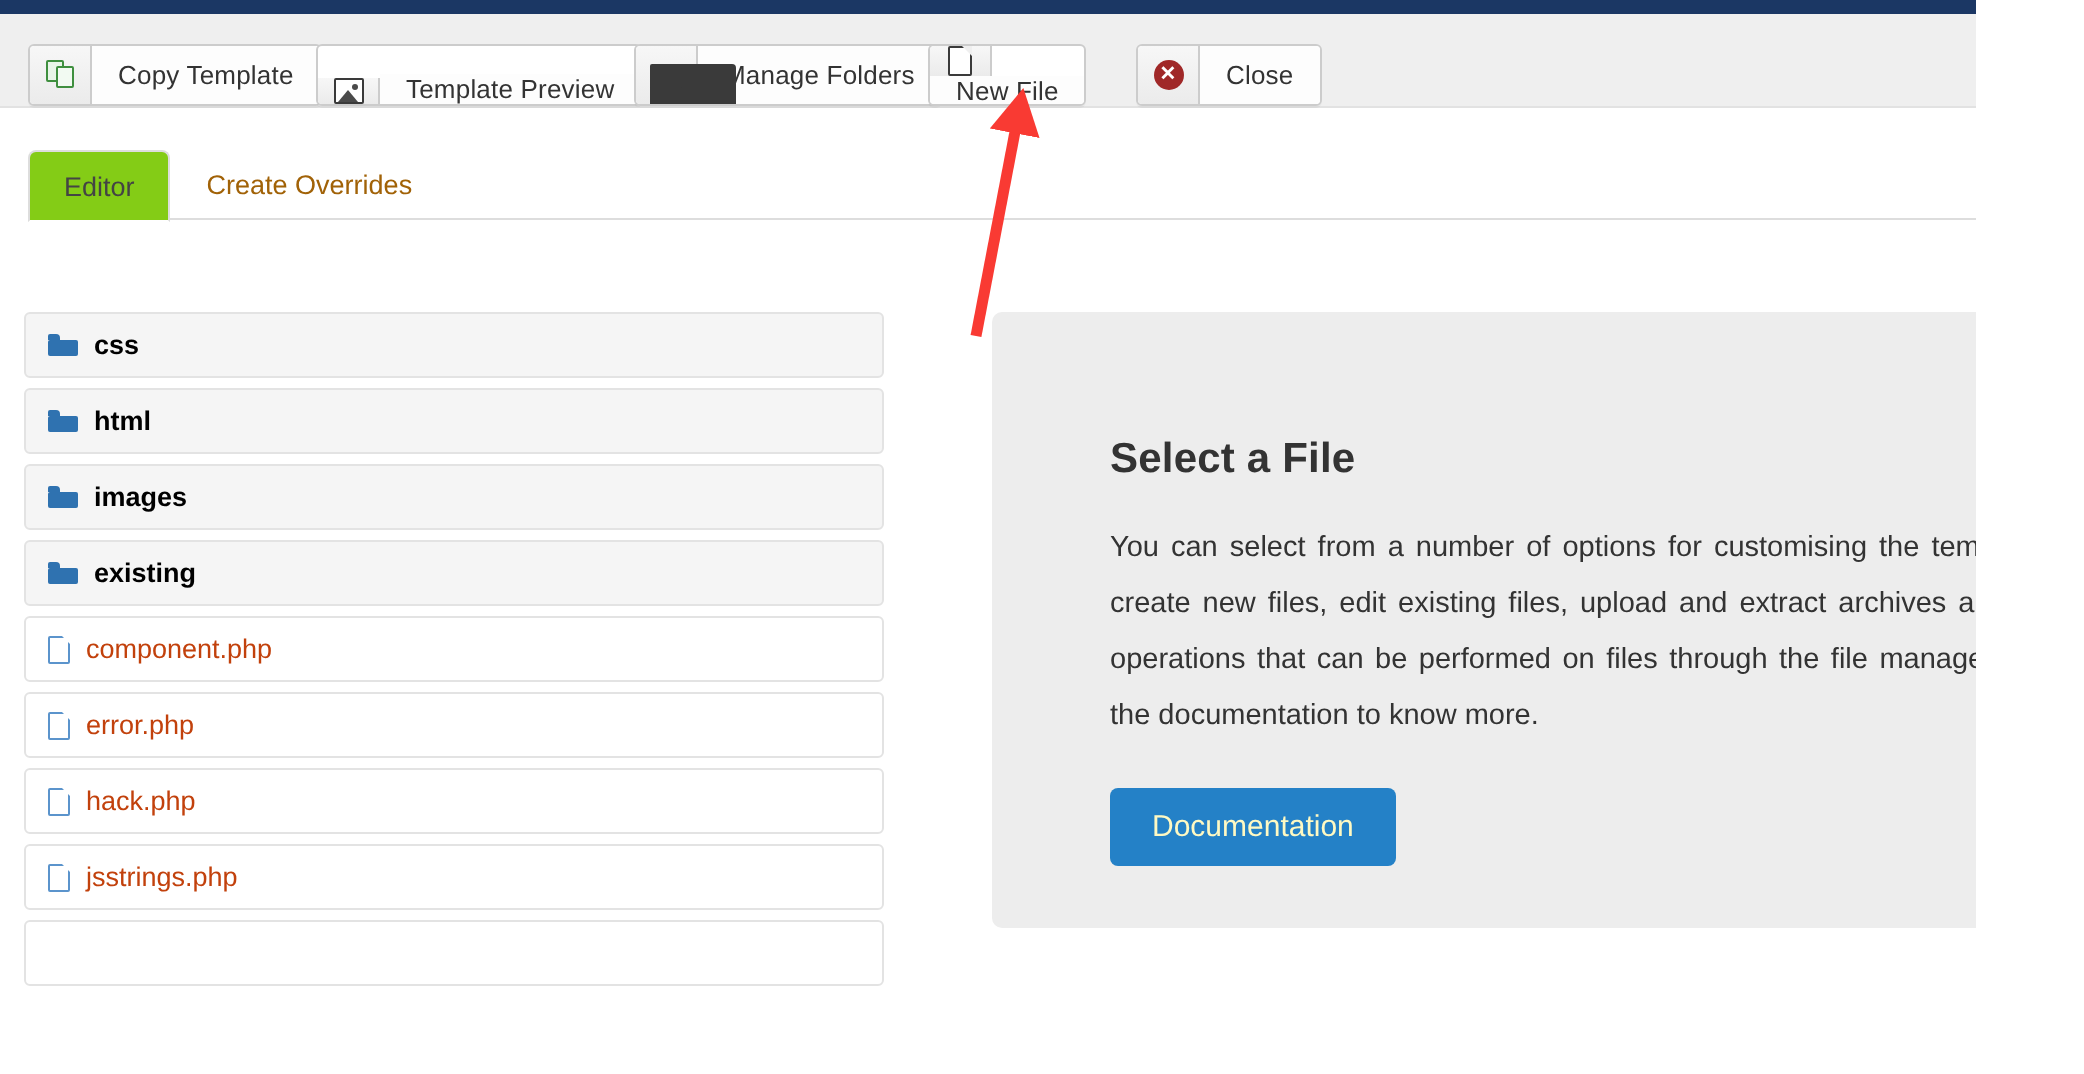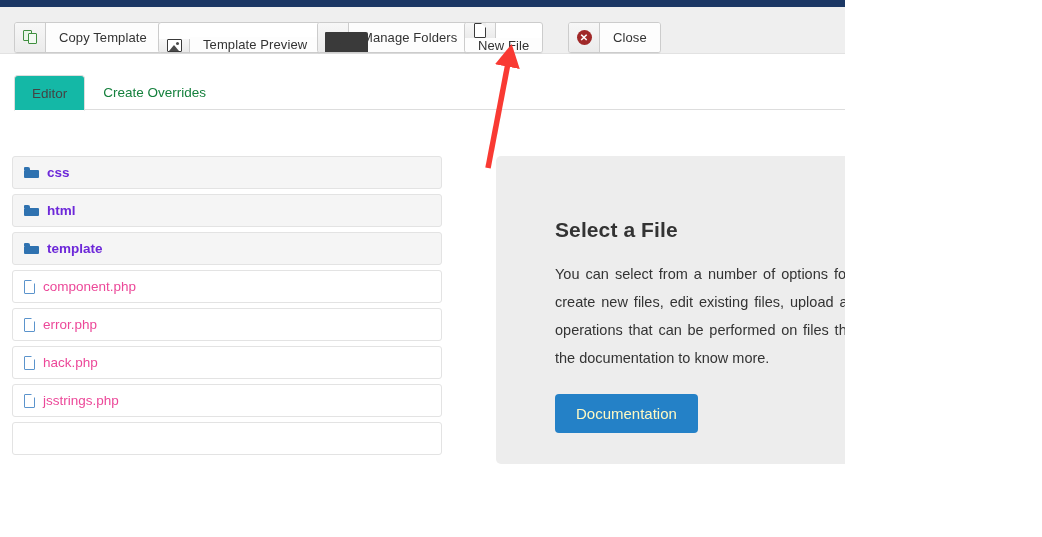--- a/index.html
+++ b/index.html
@@ -9,21 +9,21 @@
   }
   body {
     width: 1042px;
     height: 537px;
     overflow: hidden;
     font-family: "Liberation Sans", sans-serif;
     -webkit-font-smoothing: antialiased;
   }
   #app {
     position: relative;
-    width: 845px;
+    width: 988px;
     height: 537px;
     overflow: hidden;
     background: #fff;
   }
 
   
   .topbar {
     position: absolute;
     left: 0; top: 0;
     width: 1042px;
@@ -174,30 +174,30 @@
   .tabs {
     position: absolute;
     left: 14px;
     bottom: 0;
     display: flex;
     align-items: flex-end;
   }
   .tab {
     padding: 10px 17px 9px 17px;
     font-size: 13.5px;
-    color: #15803d;
+    color: #a16207;
     cursor: pointer;
     border: 1px solid transparent;
     border-radius: 4px 4px 0 0;
     position: relative;
     white-space: nowrap;
   }
   .tab.active {
     color: #444444;
-    background: #14b8a6;
+    background: #84cc16;
     border-color: #dddddd;
     border-bottom-color: #ffffff;
     margin-bottom: -1px;
     z-index: 2;
   }
 
   
   .file-list {
     position: absolute;
     left: 12px;
@@ -213,27 +213,27 @@
     align-items: center;
     padding-left: 11px;
     box-sizing: border-box;
     background: #ffffff;
   }
   .file-item.folder {
     background: #f5f5f5;
   }
   .file-item .name {
     font-size: 13.5px;
-    color: #ec4899;
+    color: #c2410c;
     margin-left: 8px;
     white-space: nowrap;
   }
   .file-item.folder .name {
     font-weight: bold;
-    color: #6d28d9;
+    color: #000000;
   }
   .ico-folder-blue { position: relative; width: 15px; height: 11px; flex: none; }
   .ico-folder-blue .tab2 {
     position: absolute; left: 0; top: 0;
     width: 6px; height: 3px;
     background: #2f72b0;
     border-radius: 1px 2px 0 0;
   }
   .ico-folder-blue .body2 {
     position: absolute; left: 0; top: 2.5px;
@@ -385,28 +385,35 @@
     </div>
 
     <div class="file-item folder">
       <span class="ico-folder-blue">
           <span class="tab2"></span>
           <span class="body2"></span>
         </span>
       <span class="name">html</span>
     </div>
 
-
-
     <div class="file-item folder">
       <span class="ico-folder-blue">
           <span class="tab2"></span>
           <span class="body2"></span>
         </span>
-      <span class="name">template</span>
+      <span class="name">images</span>
+    </div>
+
+
+    <div class="file-item folder">
+      <span class="ico-folder-blue">
+          <span class="tab2"></span>
+          <span class="body2"></span>
+        </span>
+      <span class="name">existing</span>
     </div>
 
     <div class="file-item">
       <span class="ico-doc-blue"></span>
       <span class="name">component.php</span>
     </div>
 
     <div class="file-item">
       <span class="ico-doc-blue"></span>
       <span class="name">error.php</span>

